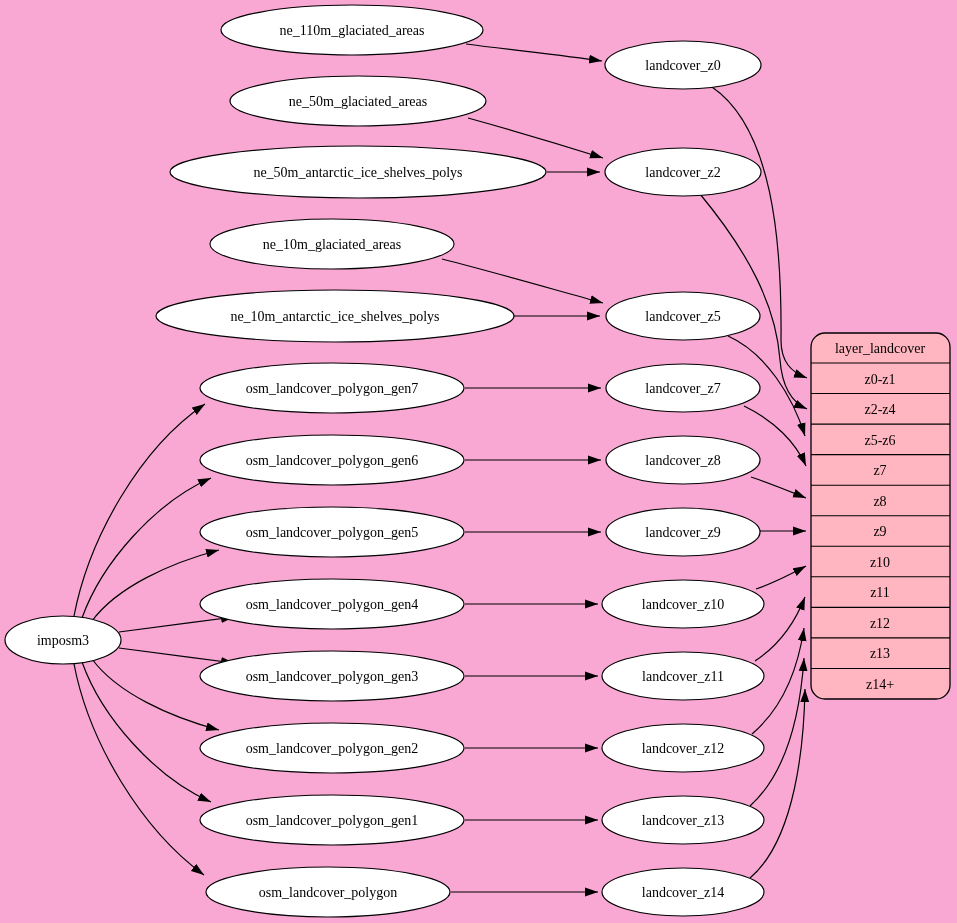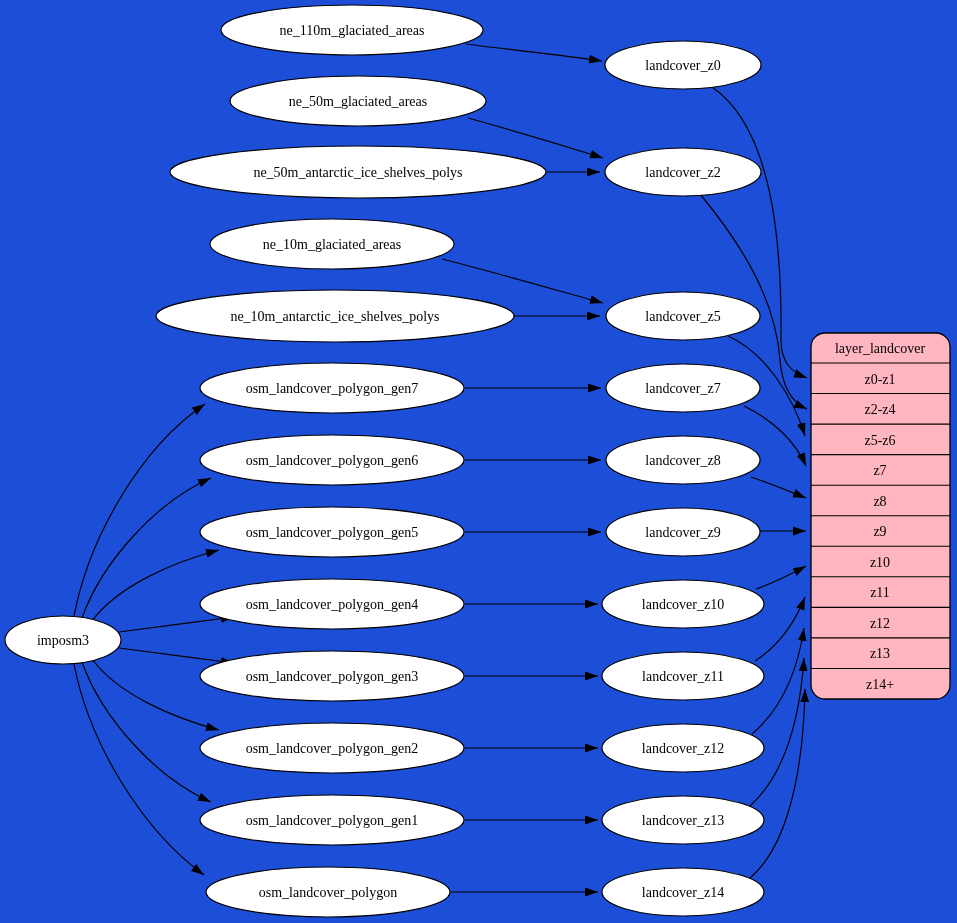--- a/index.html
+++ b/index.html
@@ -1,20 +1,20 @@
 <!DOCTYPE html>
 <html><head>
 <meta charset="utf-8">
 <style>
   html, body { margin: 0; padding: 0; background: #ffffff; }
   #canvas {
     position: relative;
     width: 957px;
     height: 923px;
-    background: #1d4ed8;
+    background: #f9a8d4;
     font-family: "Liberation Serif", "DejaVu Serif", serif;
   }
   svg { display: block; }
   .edge {
     fill: none;
     stroke: #000000;
     stroke-width: 1.2;
   }
   .node-shape {
     fill: #ffffff;

